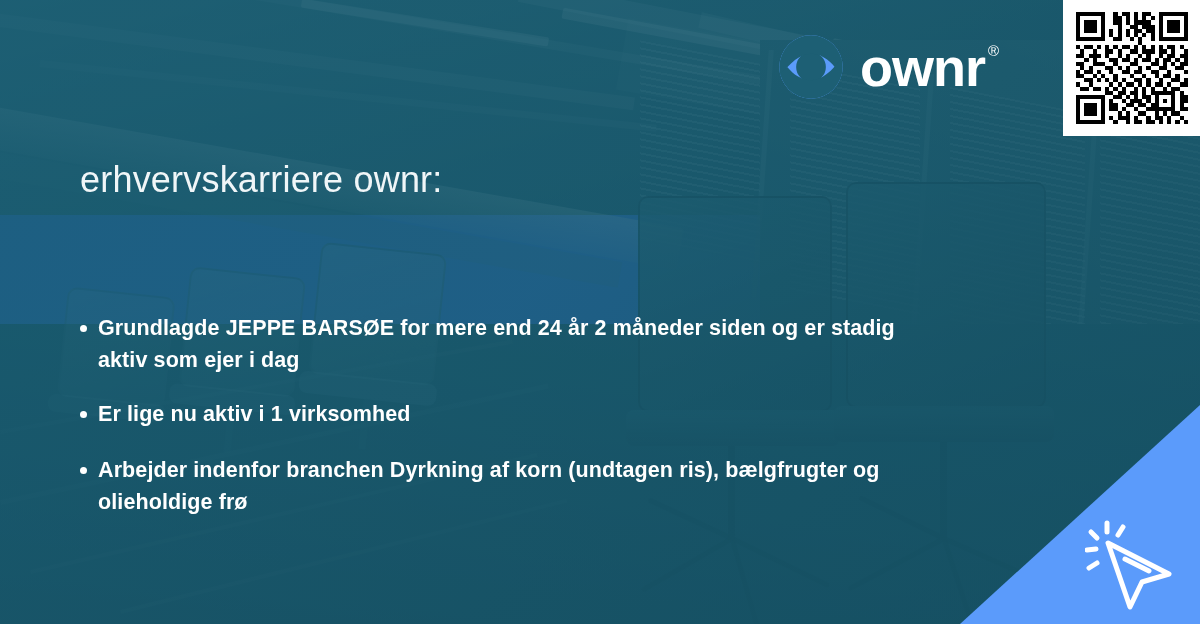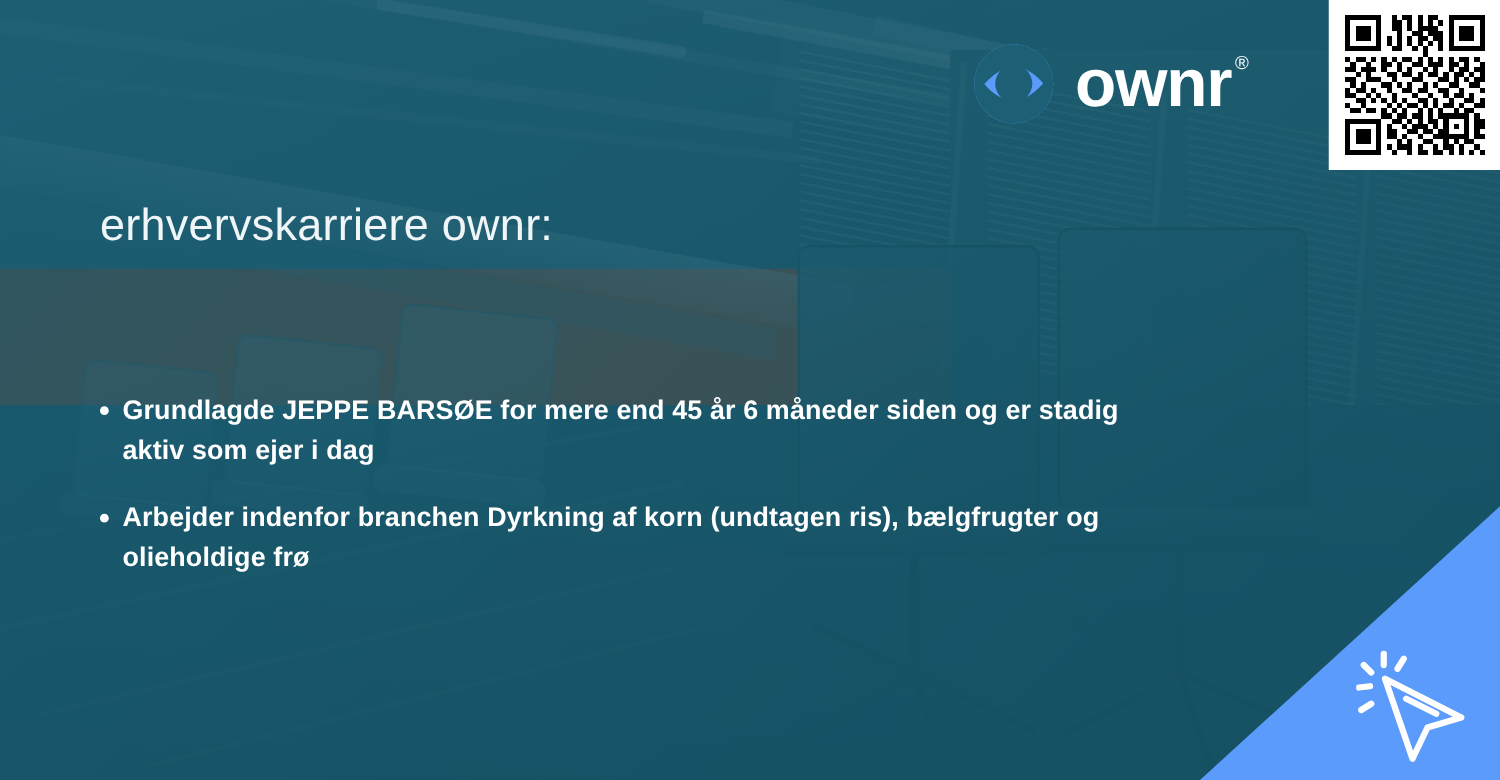--- a/index.html
+++ b/index.html
@@ -3,21 +3,21 @@
 <meta charset="utf-8">
 <style>
   html,body{margin:0;padding:0;}
   body{
     width:1200px;height:624px;overflow:hidden;
     font-family:"Liberation Sans","DejaVu Sans",sans-serif;
     background:#18596d;
   }
   .card{
     position:relative;width:1200px;height:624px;overflow:hidden;
-    background:#c2410c;
+    background:#3b82f6;
   }
 
   
   .photo{position:absolute;inset:0;overflow:hidden;}
   .photo .ceiling{
     position:absolute;left:0;top:0;width:1200px;height:215px;
     background:linear-gradient(165deg,#3e7e90 0%,#2c6d80 38%,#216175 72%,#1c5b6f 100%);
   }
   .photo .ceil-beam{
     position:absolute;background:rgba(190,225,235,.16);
@@ -533,21 +533,25 @@
     </svg>
   </div>
 
   <div class="headline">
     <div class="line2">erhvervskarriere ownr:</div>
   </div>
 
   <div class="bullets">
     <div class="bullet b1">
       <span class="dot"></span>
-      <span class="txt">Grundlagde JEPPE BARSØE for mere end 45 år 6 måneder siden og er stadig aktiv som ejer i dag</span>
+      <span class="txt">Grundlagde JEPPE BARSØE for mere end 24 år 2 måneder siden og er stadig aktiv som ejer i dag</span>
+    </div>
+    <div class="bullet b2">
+      <span class="dot"></span>
+      <span class="txt">Er lige nu aktiv i 1 virksomhed</span>
     </div>
     <div class="bullet b3">
       <span class="dot"></span>
       <span class="txt">Arbejder indenfor branchen Dyrkning af korn (undtagen ris), bælgfrugter og olieholdige frø</span>
     </div>
   </div>
 
 </div>
 
 </body></html>

